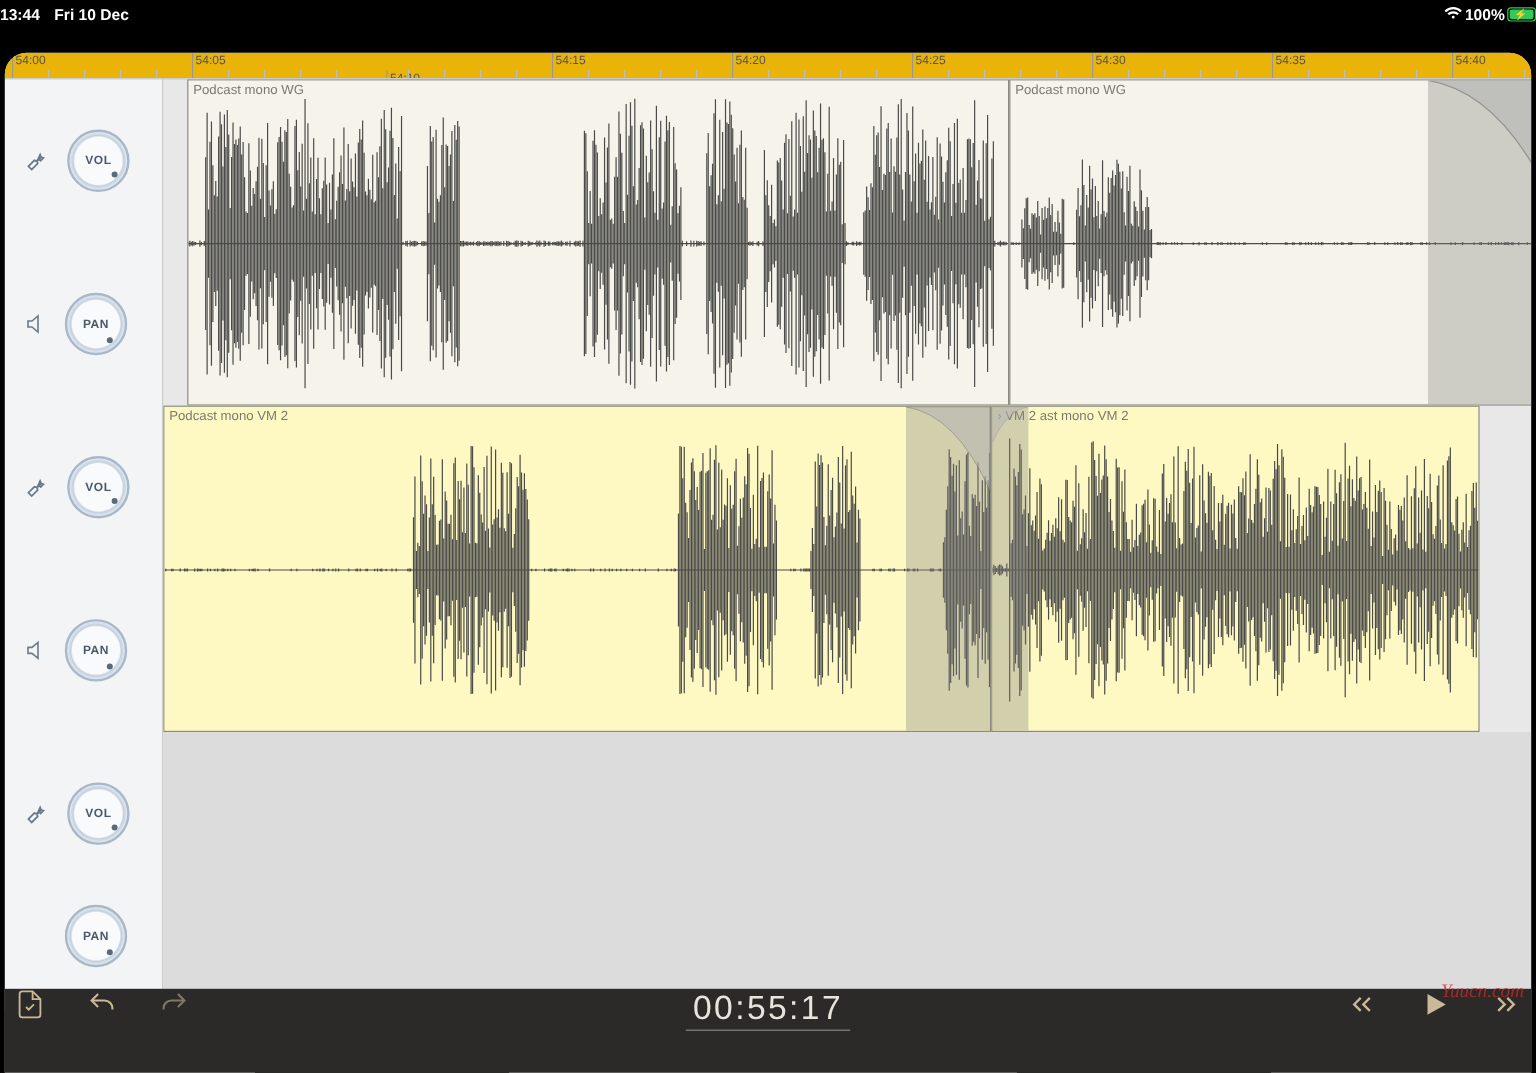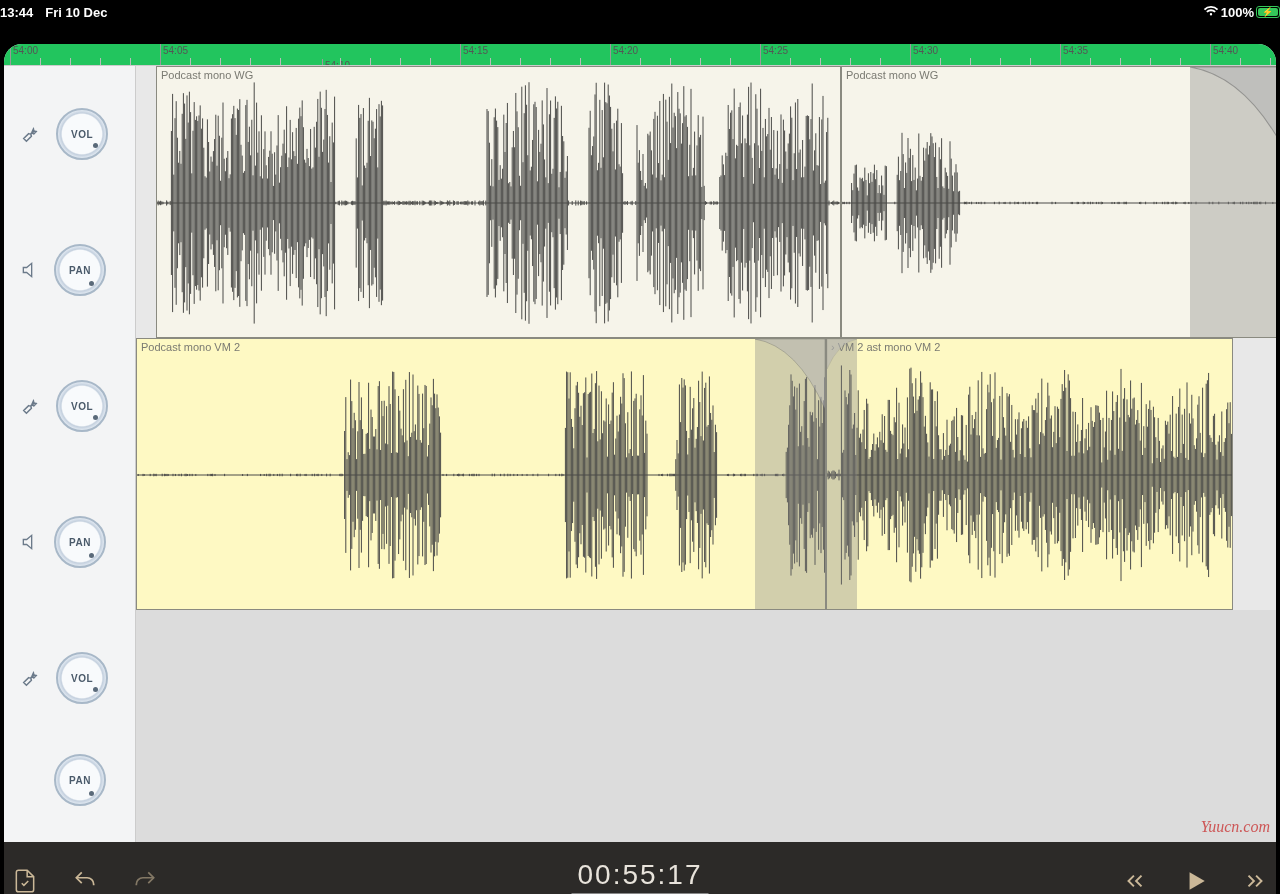--- a/index.html
+++ b/index.html
@@ -5,21 +5,21 @@
 * { margin: 0; padding: 0; box-sizing: border-box; }
 html, body { width: 1280px; height: 894px; font-family: -apple-system, "Helvetica Neue", Arial, sans-serif; background: #000; overflow: hidden; }
 .status-bar { height: 24px; background: #000; color: #fff; display: flex; align-items: center; justify-content: space-between; padding: 0 0; font-size: 13px; font-weight: 700; }
 .status-left { display: flex; gap: 12px; }
 .status-right { display: flex; align-items: center; gap: 2px; }
 .battery-icon { width: 24px; height: 12px; border: 1px solid #34c759; border-radius: 3px; position: relative; display: inline-block; }
 .battery-icon::after { content: ""; position: absolute; right: -3px; top: 3px; width: 2px; height: 4px; background: #34c759; border-radius: 0 1px 1px 0; }
 .battery-fill { position: absolute; inset: 1px; background: #34c759; border-radius: 2px; display:flex; align-items:center; justify-content:center;}
 .bolt { color:#000; font-size:9px; line-height:1;}
 .app { position: absolute; top: 44px; left: 4px; right: 4px; bottom: 0; background: #e8e8e8; border-radius: 18px 18px 0 0; overflow: hidden; }
-.ruler { height: 22px; background: #22c55e; border-bottom: 1px solid #ccc; position: relative; overflow: hidden; font-size: 10px; color: #555; }
+.ruler { height: 22px; background: #eab308; border-bottom: 1px solid #ccc; position: relative; overflow: hidden; font-size: 10px; color: #555; }
 .ruler .major { position: absolute; top: 0; bottom: 0; border-left: 1px solid #999; padding-left: 2px; padding-top: 1px; }
 .ruler .minor { position: absolute; top: 14px; bottom: 0; border-left: 1px solid #bbb; }
 .workspace { display: flex; height: calc(100% - 22px - 52px); }
 .sidebar { width: 132px; background: #f3f4f5; border-right: 1px solid #ccc; display: flex; flex-direction: column; overflow:hidden;}
 .track-ctrl { height: 136px; display: flex; align-items: center; justify-content: flex-start; gap: 14px; padding-left: 16px; }
 .wrench { width: 22px; height: 22px; color: #6b7a8a; }
 .speaker { width: 20px; height: 20px; color: #6b7a8a; }
 .knob { width: 52px; height: 52px; border-radius: 50%; background: radial-gradient(circle at 50% 50%, #f8fafc 58%, #c4d0de 62%, #e6edf5 72%); border: 2px solid #a8b8c8; display: flex; align-items: center; justify-content: center; font-size: 10px; font-weight: 700; color: #4a5a6a; letter-spacing: 0.5px; position: relative; cursor: pointer; }
 .knob::after { content: ""; position: absolute; width: 5px; height: 5px; background: #5a6a7a; border-radius: 50%; top: 6px; left: 50%; transform: translateX(-50%); }
 .knob.pan::after { top: auto; bottom: 8px; left: auto; right: 10px; transform:none;}
@@ -30,21 +30,21 @@
 .clip.t1 { background: #f6f4ea; }
 .clip.t2 { background: #fef9c3; }
 .clip-label { position: absolute; top: 2px; left: 4px; font-size: 11px; color: #7a7a72; font-weight: 400; white-space: nowrap; }
 .wave { position: absolute; inset: 0; }
 .wave line { stroke: #4a4a48; stroke-width: 1; }
 .centerline { stroke: #5a5a55; stroke-width: 1.5; }
 .fade { position: absolute; top: 0; bottom: 0; background: rgba(130,130,130,0.35); }
 .fade svg { position:absolute; inset:0; }
 .fade path { fill: rgba(180,180,180,0.55); stroke: rgba(100,100,100,0.5); stroke-width:1; }
 .empty-area { position: absolute; left: 0; right: 0; background: #dcdcdc; }
-.transport { position: absolute; bottom: 0; left: 0; right: 0; height: 52px; background: #2c2a28; display: flex; align-items: flex-end; padding: 0 8px; }
+.transport { position: absolute; bottom: 0; left: 0; right: 0; height: 70px; background: #2c2a28; display: flex; align-items: flex-start; padding: 0 8px; }
 .t-left { display: flex; gap: 34px; align-items: center; }
 .t-btn { width: 26px; height: 26px; color: #cbb898; cursor: pointer; }
 .t-center { position: absolute; left: 50%; transform: translateX(-50%); color: #e8e3db; font-size: 28px; font-weight: 300; letter-spacing: 2px; border-bottom: 1px solid #888; font-variant-numeric: tabular-nums; padding: 0 6px 2px;}
 .t-right { margin-left: auto; display: flex; gap: 34px; align-items: center; }
 .watermark { position: absolute; right: 10px; bottom: 58px; color: rgba(200, 42, 42, 0.75); font-family: Georgia, serif; font-size: 16px; font-style: italic; z-index: 5; }
 </style>
 </head>
 <body>
 
 <div class="status-bar">

